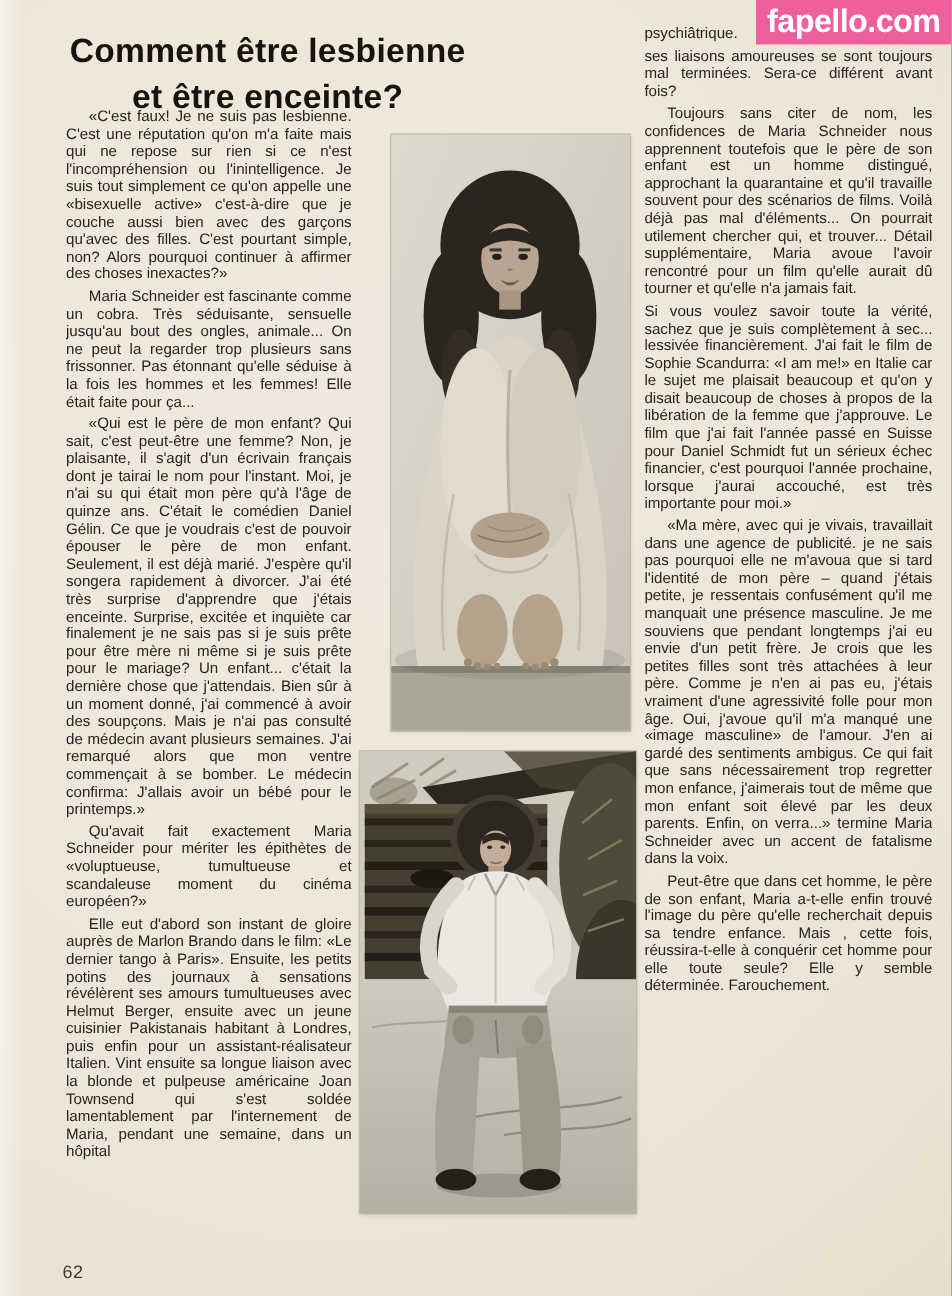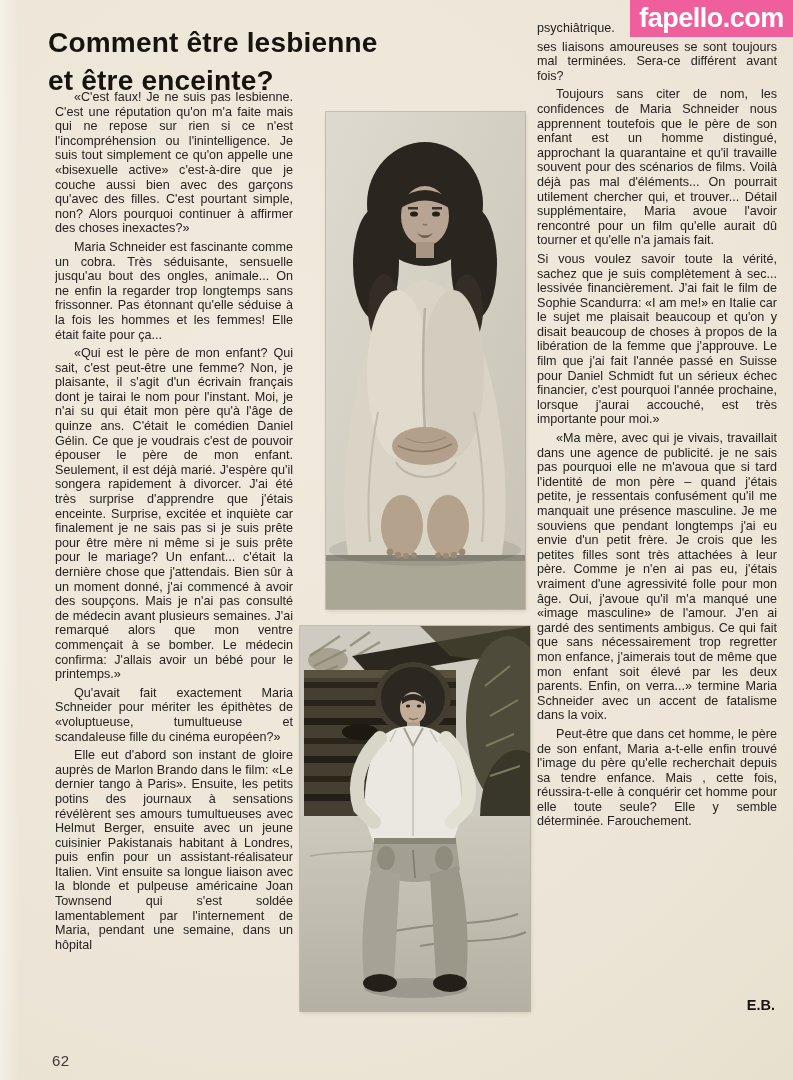--- a/index.html
+++ b/index.html
@@ -16,21 +16,21 @@
   }
   .watermark{
     position:absolute;top:0;right:0;
     width:163px;height:37px;
     display:flex;align-items:center;justify-content:center;
     font-weight:bold;font-size:27px;letter-spacing:-0.5px;
     line-height:37px;
   }
   .title{
     position:absolute;left:48px;top:24px;width:350px;margin:0;
-    font-size:28px;line-height:38px;font-weight:bold;
+    text-align:center;font-size:28px;line-height:38px;font-weight:bold;
     color:#17140f;letter-spacing:.2px;
   }
   .title span{display:block;}
   .col{
     position:absolute;
     font-size:12.6px;line-height:14.6px;
     text-align:justify;
     hyphens:auto;-webkit-hyphens:auto;
     overflow:hidden;
     color:#262320;
@@ -67,25 +67,25 @@
 
   <h1 class="title">
     <span>Comment être lesbienne</span>
     <span>et être enceinte?</span>
   </h1>
 
   <div class="col col-left">
 
       <p class="para">«C'est faux! Je ne suis pas lesbienne. C'est une réputation qu'on m'a faite mais qui ne repose sur rien si ce n'est l'incompréhension ou l'inintelligence. Je suis tout simplement ce qu'on appelle une «bisexuelle active» c'est-à-dire que je couche aussi bien avec des garçons qu'avec des filles. C'est pourtant simple, non? Alors pourquoi continuer à affirmer des choses inexactes?»</p>
 
-      <p class="para">Maria Schneider est fascinante comme un cobra. Très séduisante, sensuelle jusqu'au bout des ongles, animale... On ne enfin la regarder trop longtemps sans frissonner. Pas étonnant qu'elle séduise à la fois les hommes et les femmes! Elle était faite pour ça...</p>
+      <p class="para">Maria Schneider est fascinante comme un cobra. Très séduisante, sensuelle jusqu'au bout des ongles, animale... On ne peut la regarder trop plusieurs sans frissonner. Pas étonnant qu'elle séduise à la fois les hommes et les femmes! Elle était faite pour ça...</p>
 
       <p class="para">«Qui est le père de mon enfant? Qui sait, c'est peut-être une femme? Non, je plaisante, il s'agit d'un écrivain français dont je tairai le nom pour l'instant. Moi, je n'ai su qui était mon père qu'à l'âge de quinze ans. C'était le comédien Daniel Gélin. Ce que je voudrais c'est de pouvoir épouser le père de mon enfant. Seulement, il est déjà marié. J'espère qu'il songera rapidement à divorcer. J'ai été très surprise d'apprendre que j'étais enceinte. Surprise, excitée et inquiète car finalement je ne sais pas si je suis prête pour être mère ni même si je suis prête pour le mariage? Un enfant... c'était la dernière chose que j'attendais. Bien sûr à un moment donné, j'ai commencé à avoir des soupçons. Mais je n'ai pas consulté de médecin avant plusieurs semaines. J'ai remarqué alors que mon ventre commençait à se bomber. Le médecin confirma: J'allais avoir un bébé pour le printemps.»</p>
 
-      <p class="para">Qu'avait fait exactement Maria Schneider pour mériter les épithètes de «voluptueuse, tumultueuse et scandaleuse fille du cinéma européen?»</p>
+      <p class="para">Qu'avait fait exactement Maria Schneider pour mériter les épithètes de «voluptueuse, tumultueuse et scandaleuse moment du cinéma européen?»</p>
 
       <p class="para">Elle eut d'abord son instant de gloire auprès de Marlon Brando dans le film: «Le dernier tango à Paris». Ensuite, les petits potins des journaux à sensations révélèrent ses amours tumultueuses avec Helmut Berger, ensuite avec un jeune cuisinier Pakistanais habitant à Londres, puis enfin pour un assistant-réalisateur Italien. Vint ensuite sa longue liaison avec la blonde et pulpeuse américaine Joan Townsend qui s'est soldée lamentablement par l'internement de Maria, pendant une semaine, dans un hôpital</p>
     </div>
 
   <figure class="photo photo1" title="Photo noir et blanc : Maria Schneider assise pieds nus sur un rebord, genoux repliés, vêtue d'une ample tenue claire">
     <svg width="199" height="497" viewBox="0 0 199 497">
       <defs>
         <linearGradient id="wall1" x1="0" y1="0" x2="1" y2="1">
           <stop offset="0" stop-color="#dedacf"></stop>
           <stop offset="1" stop-color="#c8c3b6"></stop>
@@ -214,15 +214,14 @@
 
 
       <p class="para no-indent">Si vous voulez savoir toute la vérité, sachez que je suis complètement à sec... lessivée financièrement. J'ai fait le film de Sophie Scandurra: «I am me!» en Italie car le sujet me plaisait beaucoup et qu'on y disait beaucoup de choses à propos de la libération de la femme que j'approuve. Le film que j'ai fait l'année passé en Suisse pour Daniel Schmidt fut un sérieux échec financier, c'est pourquoi l'année prochaine, lorsque j'aurai accouché, est très importante pour moi.»</p>
 
       <p class="para">«Ma mère, avec qui je vivais, travaillait dans une agence de publicité. je ne sais pas pourquoi elle ne m'avoua que si tard l'identité de mon père – quand j'étais petite, je ressentais confusément qu'il me manquait une présence masculine. Je me souviens que pendant longtemps j'ai eu envie d'un petit frère. Je crois que les petites filles sont très attachées à leur père. Comme je n'en ai pas eu, j'étais vraiment d'une agressivité folle pour mon âge. Oui, j'avoue qu'il m'a manqué une «image masculine» de l'amour. J'en ai gardé des sentiments ambigus. Ce qui fait que sans nécessairement trop regretter mon enfance, j'aimerais tout de même que mon enfant soit élevé par les deux parents. Enfin, on verra...» termine Maria Schneider avec un accent de fatalisme dans la voix.</p>
 
       <p class="para">Peut-être que dans cet homme, le père de son enfant, Maria a-t-elle enfin trouvé l'image du père qu'elle recherchait depuis sa tendre enfance. Mais , cette fois, réussira-t-elle à conquérir cet homme pour elle toute seule? Elle y semble déterminée. Farouchement.</p>
     </div>
 
   <div class="pageno">62</div>
-  <div class="signature">E.B.</div>
 
 </div>
 
 </body></html>

